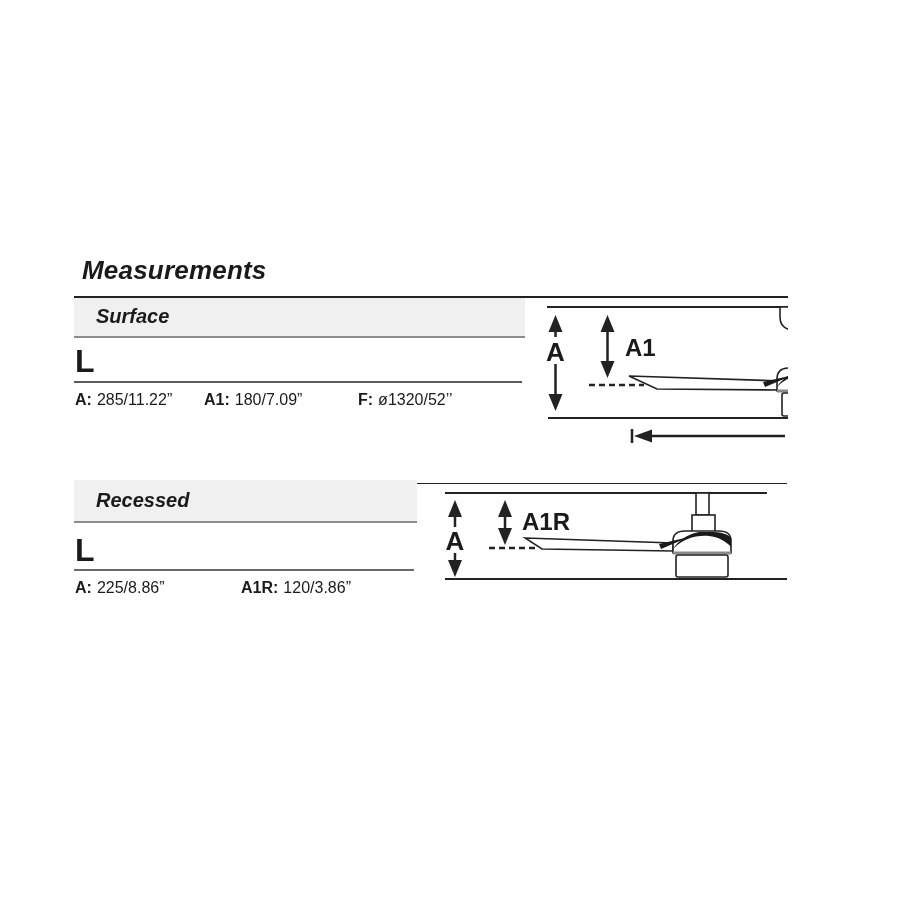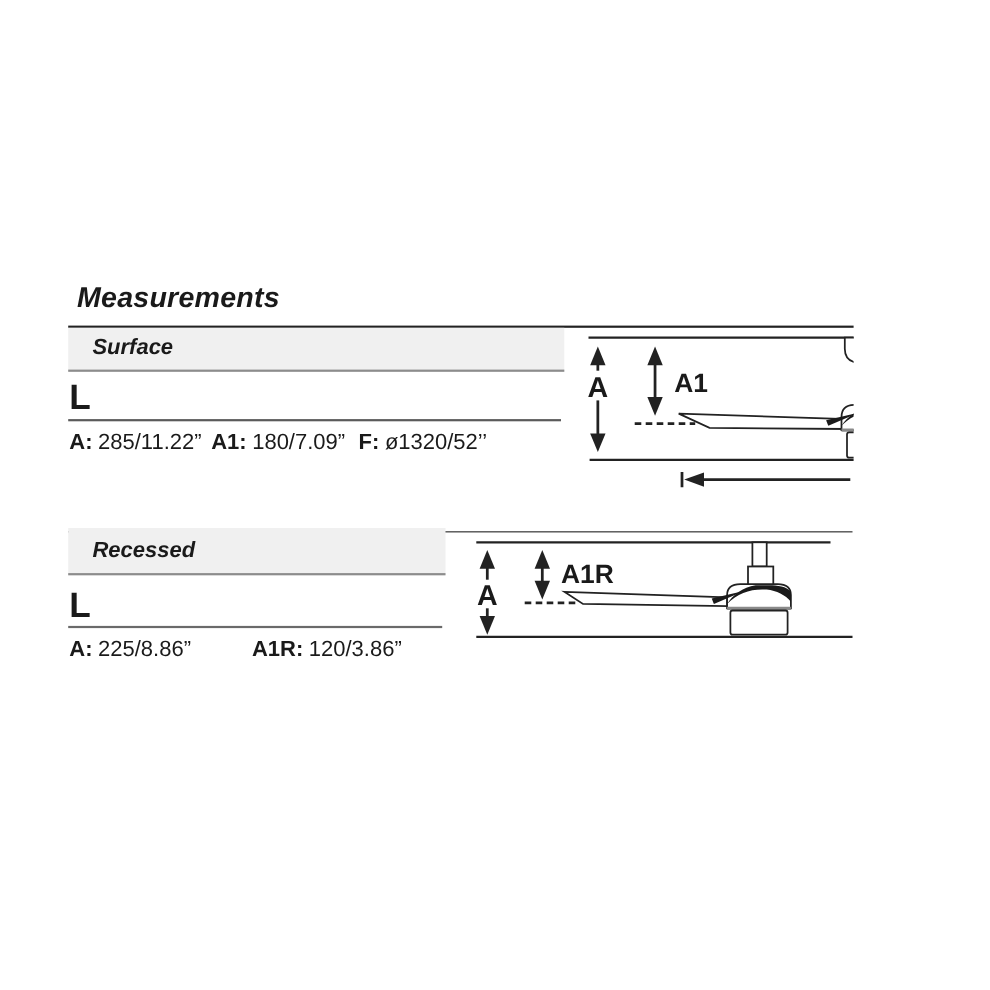--- a/index.html
+++ b/index.html
@@ -1,25 +1,25 @@
 <!DOCTYPE html>
 <html><head>
 <meta charset="utf-8">
 <style>
   html,body{margin:0;padding:0;background:#fff;}
   #canvas{position:relative;width:776px;height:900px;background:#ffffff;overflow:hidden;
-          font-family:"Liberation Sans", sans-serif;color:#1a1a1a;}
+          font-family:"Liberation Sans", sans-serif;color:#1a1a1a;margin-left:12px;}
   .abs{position:absolute;}
   .page-title{left:70px;top:255px;font-size:26px;font-weight:bold;font-style:italic;letter-spacing:.2px;}
   .rule{background:#222;height:1.5px;}
   .band{background:#f0f0f0;border-bottom:2px solid #8c8c8c;display:flex;align-items:center;padding-left:22px;box-sizing:border-box;}
   .band-label{font-size:20px;font-weight:bold;font-style:italic;}
   .model{font-size:32px;font-weight:bold;}
   .spec-row{height:26px;}
-  .spec-item{position:absolute;top:0;white-space:nowrap;font-size:20px;}
+  .spec-item{position:absolute;top:0;white-space:nowrap;font-size:16px;}
   .spec-item .lbl{font-weight:bold;}
   .spec-item .val{margin-left:5px;font-weight:normal;}
   svg{display:block;}
   svg text{font-family:"Liberation Sans", sans-serif;fill:#1a1a1a;}
   .dimtext{font-weight:bold;}
 </style>
 </head>
 <body>
 
 <div id="canvas">
@@ -35,21 +35,21 @@
   <div class="abs model" style="left:63px;top:343px;">L</div>
   <div class="abs" style="left:62px;top:381px;width:448px;height:1.5px;background:#5a5a5a;"></div>
 
   <div class="abs spec-row" style="left:62px;top:391px;width:460px;">
     <span class="spec-item" style="left:1px;">
       <span class="lbl">A:</span><span class="val">285/11.22”</span>
     </span>
     <span class="spec-item" style="left:130px;">
       <span class="lbl">A1:</span><span class="val">180/7.09”</span>
     </span>
-    <span class="spec-item" style="left:264px;text-align:right;">
+    <span class="spec-item" style="left:284px;text-align:right;">
       <span class="lbl">F:</span><span class="val">ø1320/52’’</span>
     </span>
   </div>
 
   <svg class="abs" style="left:513px;top:290px;" width="387" height="170" viewBox="0 0 387 170">
 
     <line x1="22" y1="17" x2="335" y2="17" stroke="#222" stroke-width="2"></line>
 
     <g>
       <line x1="30.5" y1="40" x2="30.5" y2="106" stroke="#222" stroke-width="2.5"></line>

